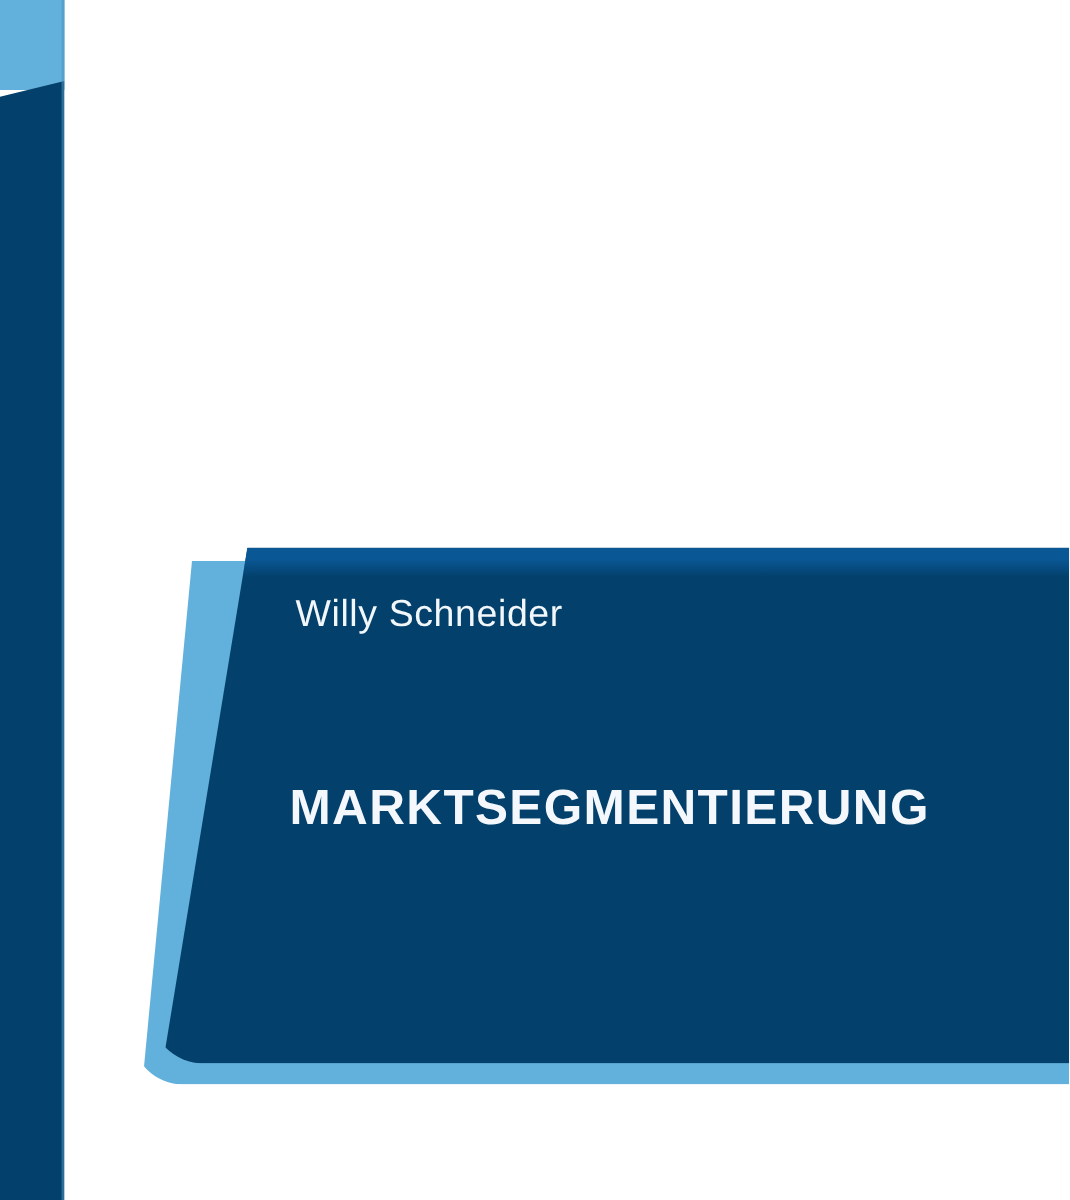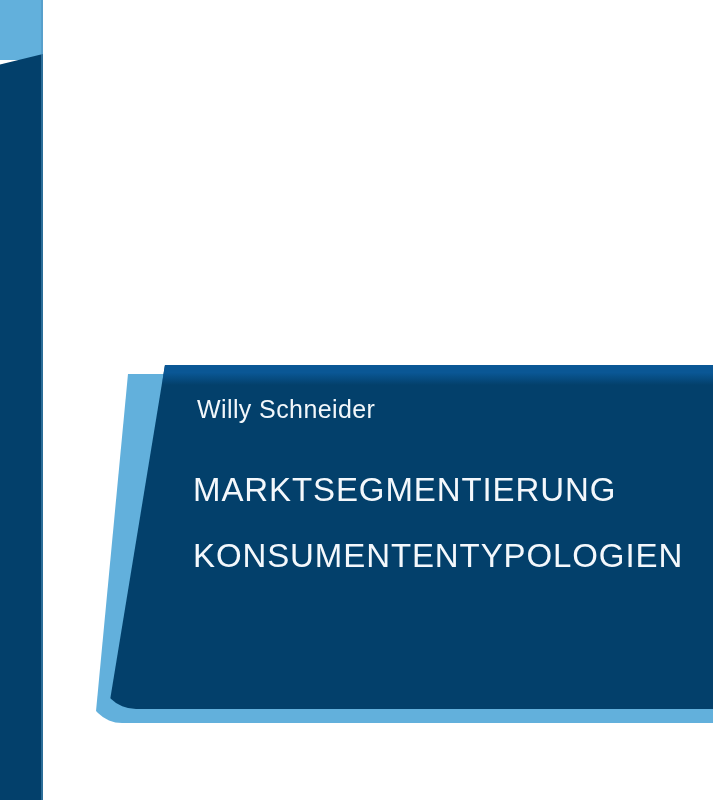--- a/index.html
+++ b/index.html
@@ -95,23 +95,24 @@
     font-size: 25px;
     font-weight: 400;
     letter-spacing: 0.4px;
     white-space: nowrap;
   }
   .title-line {
     position: absolute;
     left: 193px;
     color: #f4f8fc;
     font-size: 33px;
-    font-weight: 400;
+    font-weight: 700;
     letter-spacing: 0.9px;
     white-space: nowrap;
+    margin-top: 48px;
   }
   .title-1 { top: 471px; }
   .title-2 { top: 537px; }
   .title-3 { top: 604px; }
 </style>
 </head>
 <body>
 
 <div id="cover">
 
@@ -121,15 +122,14 @@
 
   <div class="card card-back"></div>
 
   <div class="card card-front">
     <div class="card-front-sheen"></div>
   </div>
 
   <div class="author">Willy Schneider</div>
 
   <div class="title-line title-1">MARKTSEGMENTIERUNG</div>
-  <div class="title-line title-2">KONSUMENTENTYPOLOGIEN</div>
 
 </div>
 
 </body></html>

